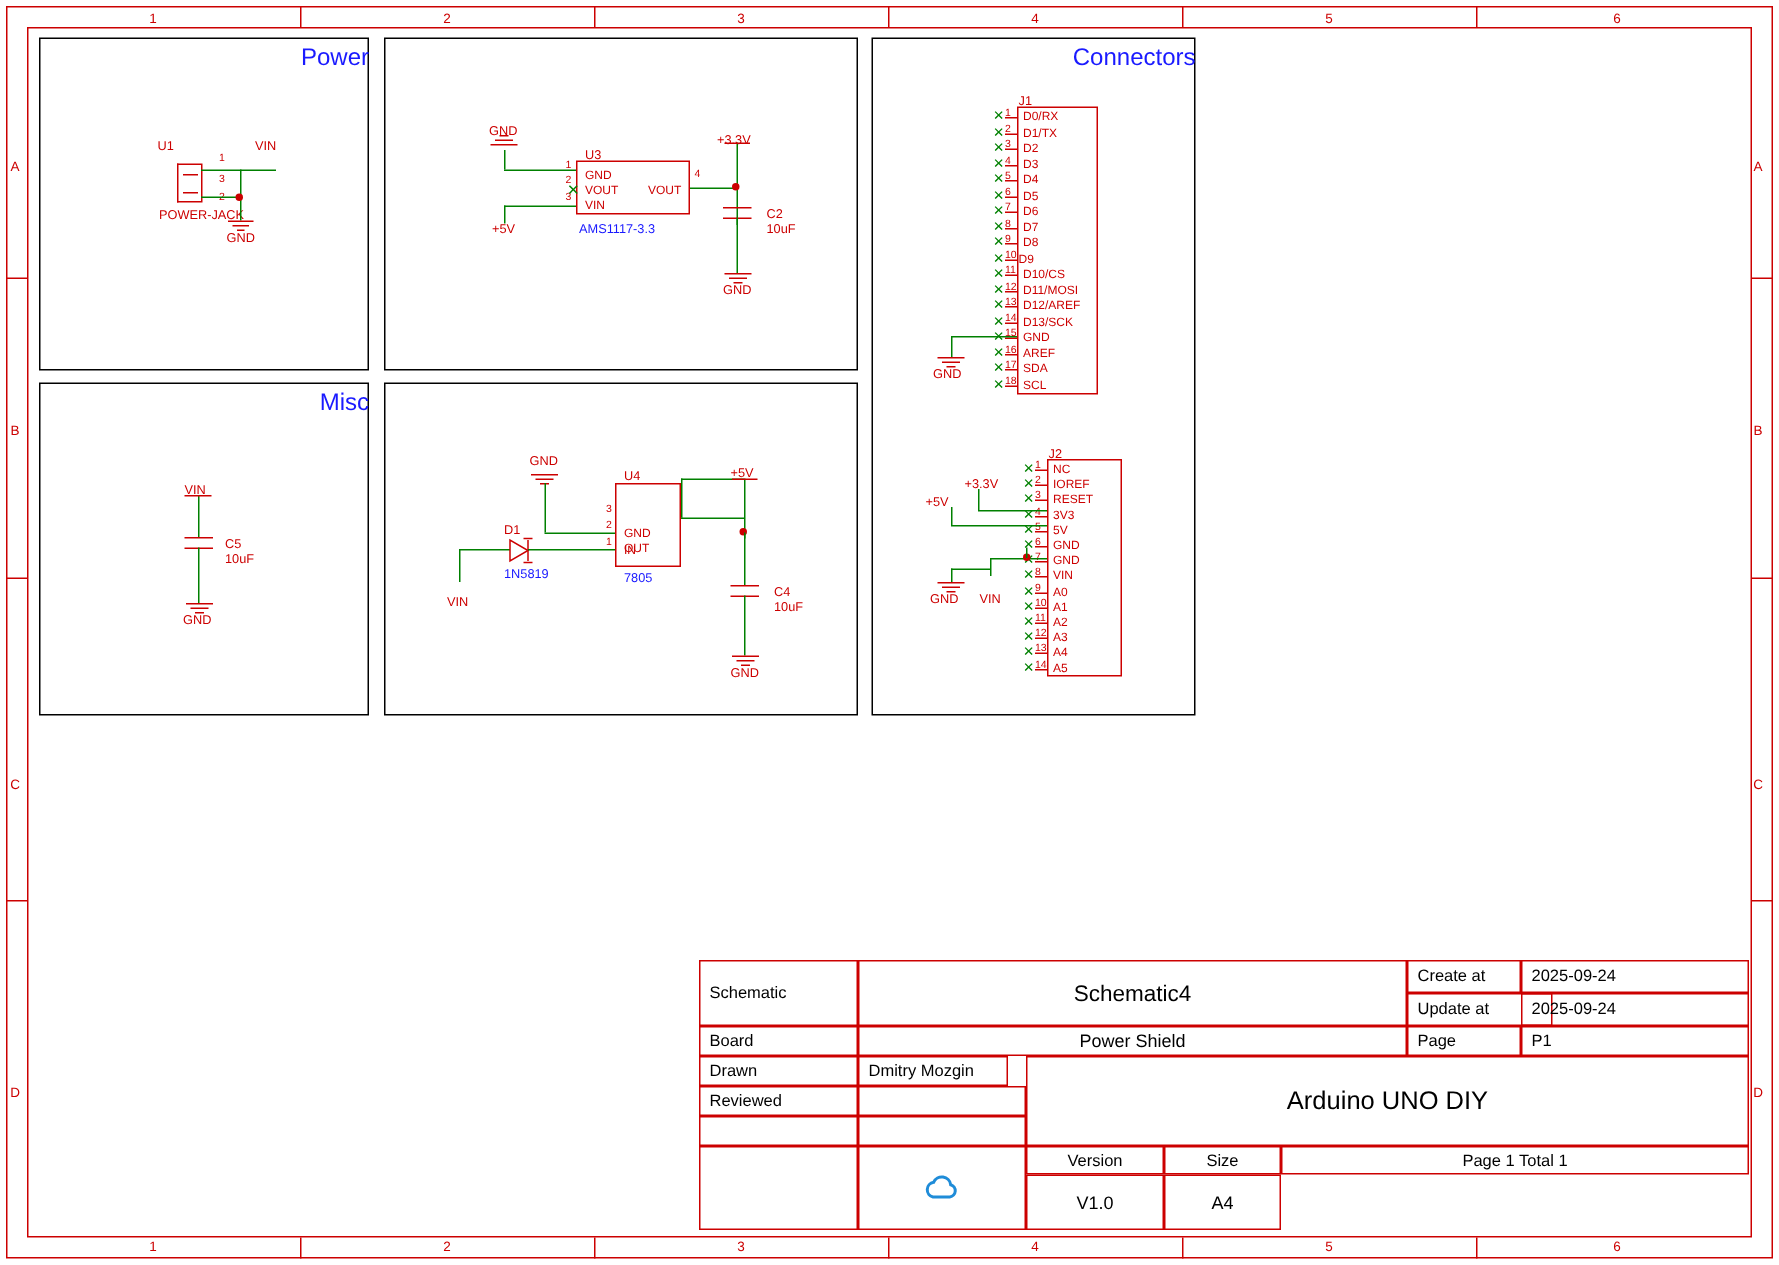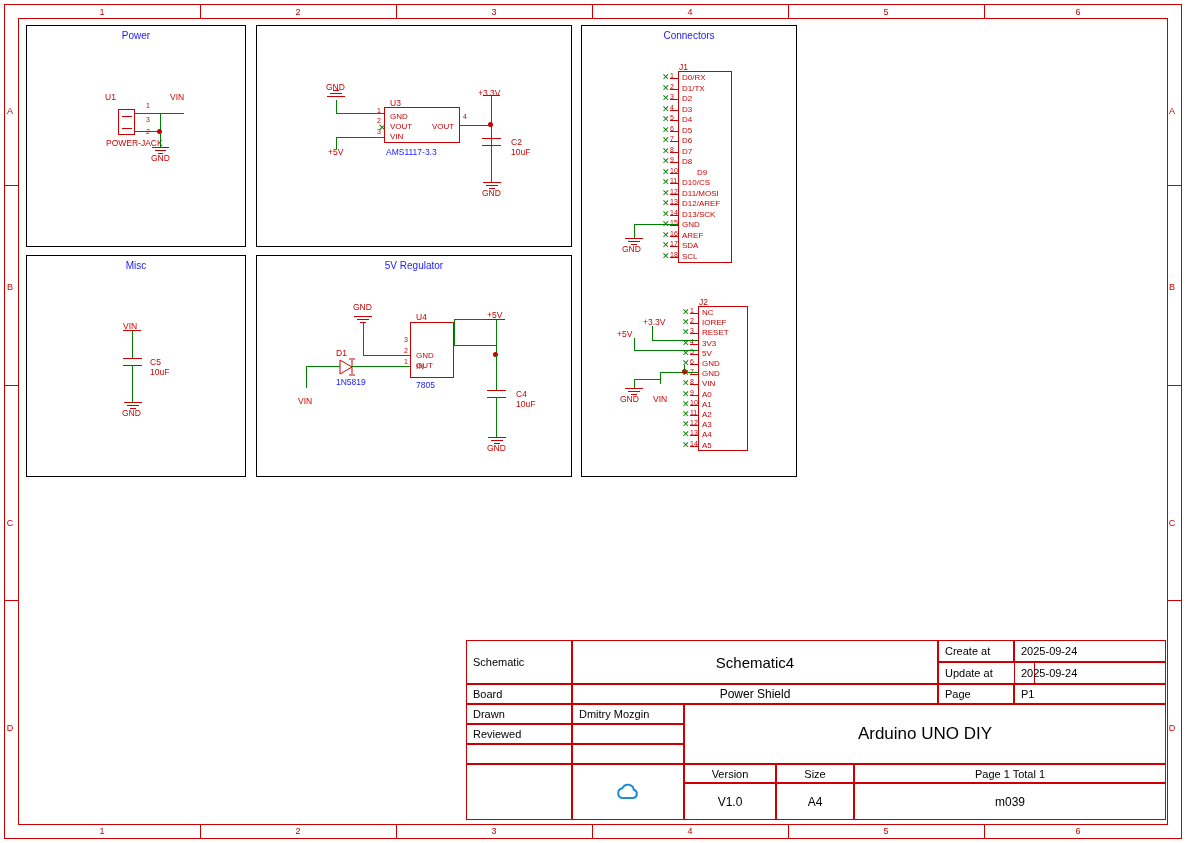--- a/index.html
+++ b/index.html
@@ -6,21 +6,21 @@
   body{font-family:"Liberation Sans",sans-serif;}
   #sheet{position:relative;width:1186px;height:843px;background:#ffffff;overflow:hidden;}
   .abs{position:absolute;}
   
   .frame-outer{left:4px;top:4px;width:1178px;height:835px;border:1px solid #cc0000;box-sizing:border-box;}
   .frame-inner{left:18px;top:18px;width:1150px;height:807px;border:1px solid #cc0000;box-sizing:border-box;}
   .ruler-tick{background:#cc0000;}
   .ruler-lbl{font-size:9px;color:#cc0000;text-align:center;width:12px;}
   
   .block{border:1px solid #000;box-sizing:border-box;background:transparent;}
-  .blk-title{color:#1a1aff;font-size:10px;text-align:center;width:100%;}
+  .blk-title{color:#1a1aff;font-size:16px;text-align:right;width:100%;}
   .wire{background:#008000;position:absolute;}
   .rwire{background:#cc0000;position:absolute;}
   .lbl{font-size:8.5px;color:#cc0000;white-space:nowrap;}
   .lbl-b{font-size:8.5px;color:#1a1aff;white-space:nowrap;}
   .net{font-size:8.5px;color:#cc0000;white-space:nowrap;}
   .comp{border:1px solid #cc0000;box-sizing:border-box;}
   .pinnum{font-size:7px;color:#cc0000;white-space:nowrap;}
   .pinname{font-size:8px;color:#cc0000;white-space:nowrap;}
   .tb-txt{font-size:11px;color:#000;}
   .tb-big{font-size:15px;color:#000;}
@@ -158,21 +158,20 @@
   <div class="abs rwire" style="left:123px;top:365px;width:19px;height:1px;"></div>
   <div class="abs lbl" style="left:150px;top:357px;">C5</div>
   <div class="abs lbl" style="left:150px;top:367px;">10uF</div>
   <div class="abs wire" style="left:132px;top:365px;width:1px;height:37px;"></div>
   <div class="abs rwire" style="left:124px;top:402px;width:18px;height:1px;"></div>
   <div class="abs rwire" style="left:127px;top:405px;width:12px;height:1px;"></div>
   <div class="abs rwire" style="left:130px;top:408px;width:6px;height:1px;"></div>
   <div class="abs net" style="left:122px;top:408px;">GND</div>
 
   <div class="abs block" style="left:256px;top:255px;width:316px;height:222px;"></div>
-  <div class="abs blk-title" style="left:256px;top:260px;width:316px;">5V Regulator</div>
 
   <div class="abs comp" style="left:410px;top:322px;width:44px;height:56px;"></div>
   <div class="abs lbl" style="left:416px;top:312px;">U4</div>
   <div class="abs lbl-b" style="left:416px;top:380px;">7805</div>
   <div class="abs pinname" style="left:416px;top:340px;margin-top:21px;">OUT</div>
   <div class="abs pinname" style="left:416px;top:351px;">GND</div>
   <div class="abs pinname" style="left:416px;top:362px;">IN</div>
   <div class="abs pinnum" style="left:404px;top:336px;">3</div>
   <div class="abs pinnum" style="left:404px;top:347px;">2</div>
   <div class="abs pinnum" style="left:404px;top:358px;">1</div>
@@ -256,21 +255,21 @@
       <div class="abs rwire" style="left: 670px; top: 151.5px; width: 8px; height: 1px;"></div>
       <div class="abs pinnum" style="left: 670px; top: 145.5px;">8</div>
       <div class="abs pinname" style="left: 682px; top: 146.5px;">D7</div>
       <div class="abs" style="left: 662px; top: 157px; color: rgb(0, 128, 0); font-size: 9px; line-height: 9px;">✕</div>
       <div class="abs rwire" style="left: 670px; top: 162px; width: 8px; height: 1px;"></div>
       <div class="abs pinnum" style="left: 670px; top: 156px;">9</div>
       <div class="abs pinname" style="left: 682px; top: 157px;">D8</div>
       <div class="abs" style="left: 662px; top: 167.5px; color: rgb(0, 128, 0); font-size: 9px; line-height: 9px;">✕</div>
       <div class="abs rwire" style="left: 670px; top: 172.5px; width: 8px; height: 1px;"></div>
       <div class="abs pinnum" style="left: 670px; top: 166.5px;">10</div>
-      <div class="abs pinname" style="left: 674px; top: 167.5px; padding-left: 23px;">D9</div>
+      <div class="abs pinname" style="left: 656px; top: 167.5px; padding-left: 23px;">D9</div>
       <div class="abs" style="left: 662px; top: 178px; color: rgb(0, 128, 0); font-size: 9px; line-height: 9px;">✕</div>
       <div class="abs rwire" style="left: 670px; top: 183px; width: 8px; height: 1px;"></div>
       <div class="abs pinnum" style="left: 670px; top: 177px;">11</div>
       <div class="abs pinname" style="left: 682px; top: 178px;">D10/CS</div>
       <div class="abs" style="left: 662px; top: 188.5px; color: rgb(0, 128, 0); font-size: 9px; line-height: 9px;">✕</div>
       <div class="abs rwire" style="left: 670px; top: 193.5px; width: 8px; height: 1px;"></div>
       <div class="abs pinnum" style="left: 670px; top: 187.5px;">12</div>
       <div class="abs pinname" style="left: 682px; top: 188.5px;">D11/MOSI</div>
       <div class="abs" style="left: 662px; top: 199px; color: rgb(0, 128, 0); font-size: 9px; line-height: 9px;">✕</div>
       <div class="abs rwire" style="left: 670px; top: 204px; width: 8px; height: 1px;"></div>
@@ -412,21 +411,21 @@
   <div class="cell" style="left:938px;top:684px;width:76px;height:20px;">
       <span class="tb-txt">Page</span>
     </div>
   <div class="cell" style="left:1014px;top:684px;width:152px;height:20px;">
       <span class="tb-txt">P1</span>
     </div>
 
   <div class="cell" style="left:466px;top:704px;width:106px;height:20px;">
       <span class="tb-txt">Drawn</span>
     </div>
-  <div class="cell" style="left:572px;top:704px;width:112px;height:20px;">
+  <div class="cell" style="left:572px;top:704px;width:100px;height:20px;">
       <span class="tb-txt">Dmitry Mozgin</span>
     </div>
   <div class="cell" style="left:466px;top:724px;width:106px;height:20px;">
       <span class="tb-txt">Reviewed</span>
     </div>
   <div class="cell" style="left:572px;top:724px;width:112px;height:20px;">
       <span class="tb-txt"></span>
     </div>
   <div class="cell" style="left:466px;top:744px;width:106px;height:20px;">
       <span class="tb-txt"></span>
@@ -458,17 +457,14 @@
     </div>
   <div class="cell ctr" style="left:854px;top:764px;width:312px;height:19px;">
       <span class="tb-txt">Page  1  Total  1</span>
     </div>
   <div class="cell ctr" style="left:684px;top:783px;width:92px;height:37px;">
       <span class="tb-mid">V1.0</span>
     </div>
   <div class="cell ctr" style="left:776px;top:783px;width:78px;height:37px;">
       <span class="tb-mid">A4</span>
     </div>
-  <div class="cell ctr" style="left:854px;top:783px;width:312px;height:37px;">
-      <span class="tb-mid">m039</span>
-    </div>
 
 </div>
 
 </body></html>

